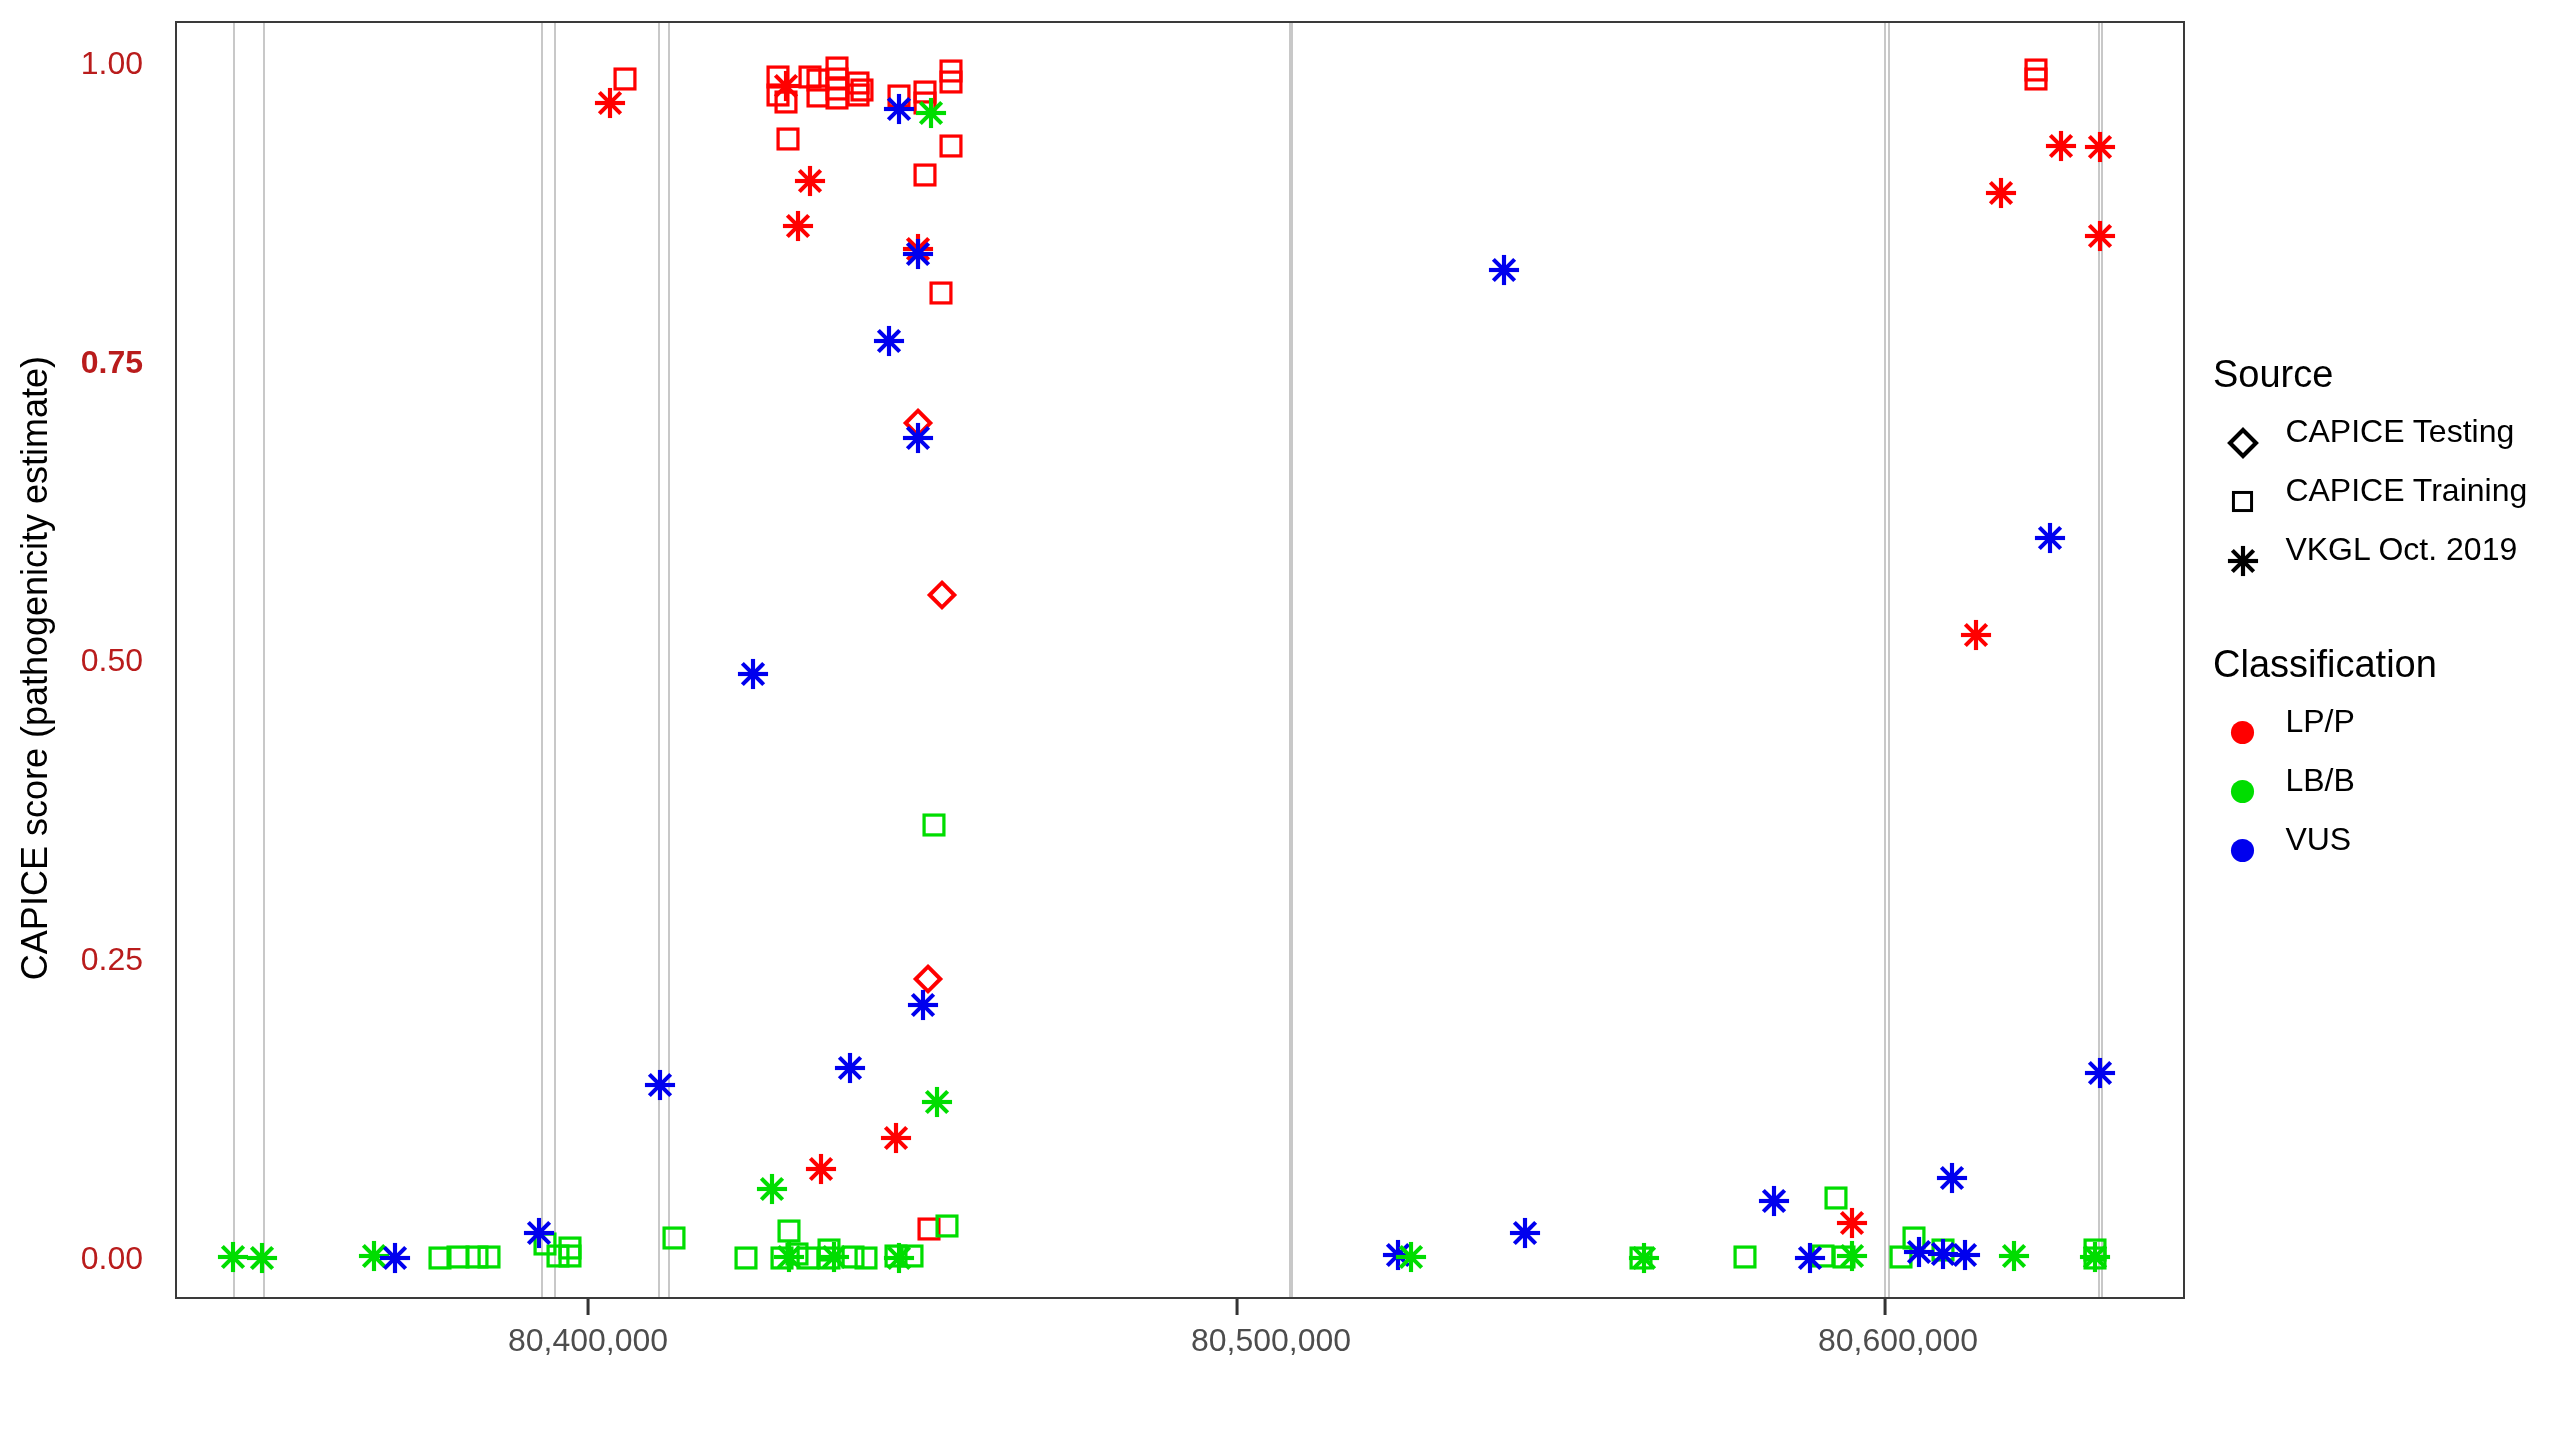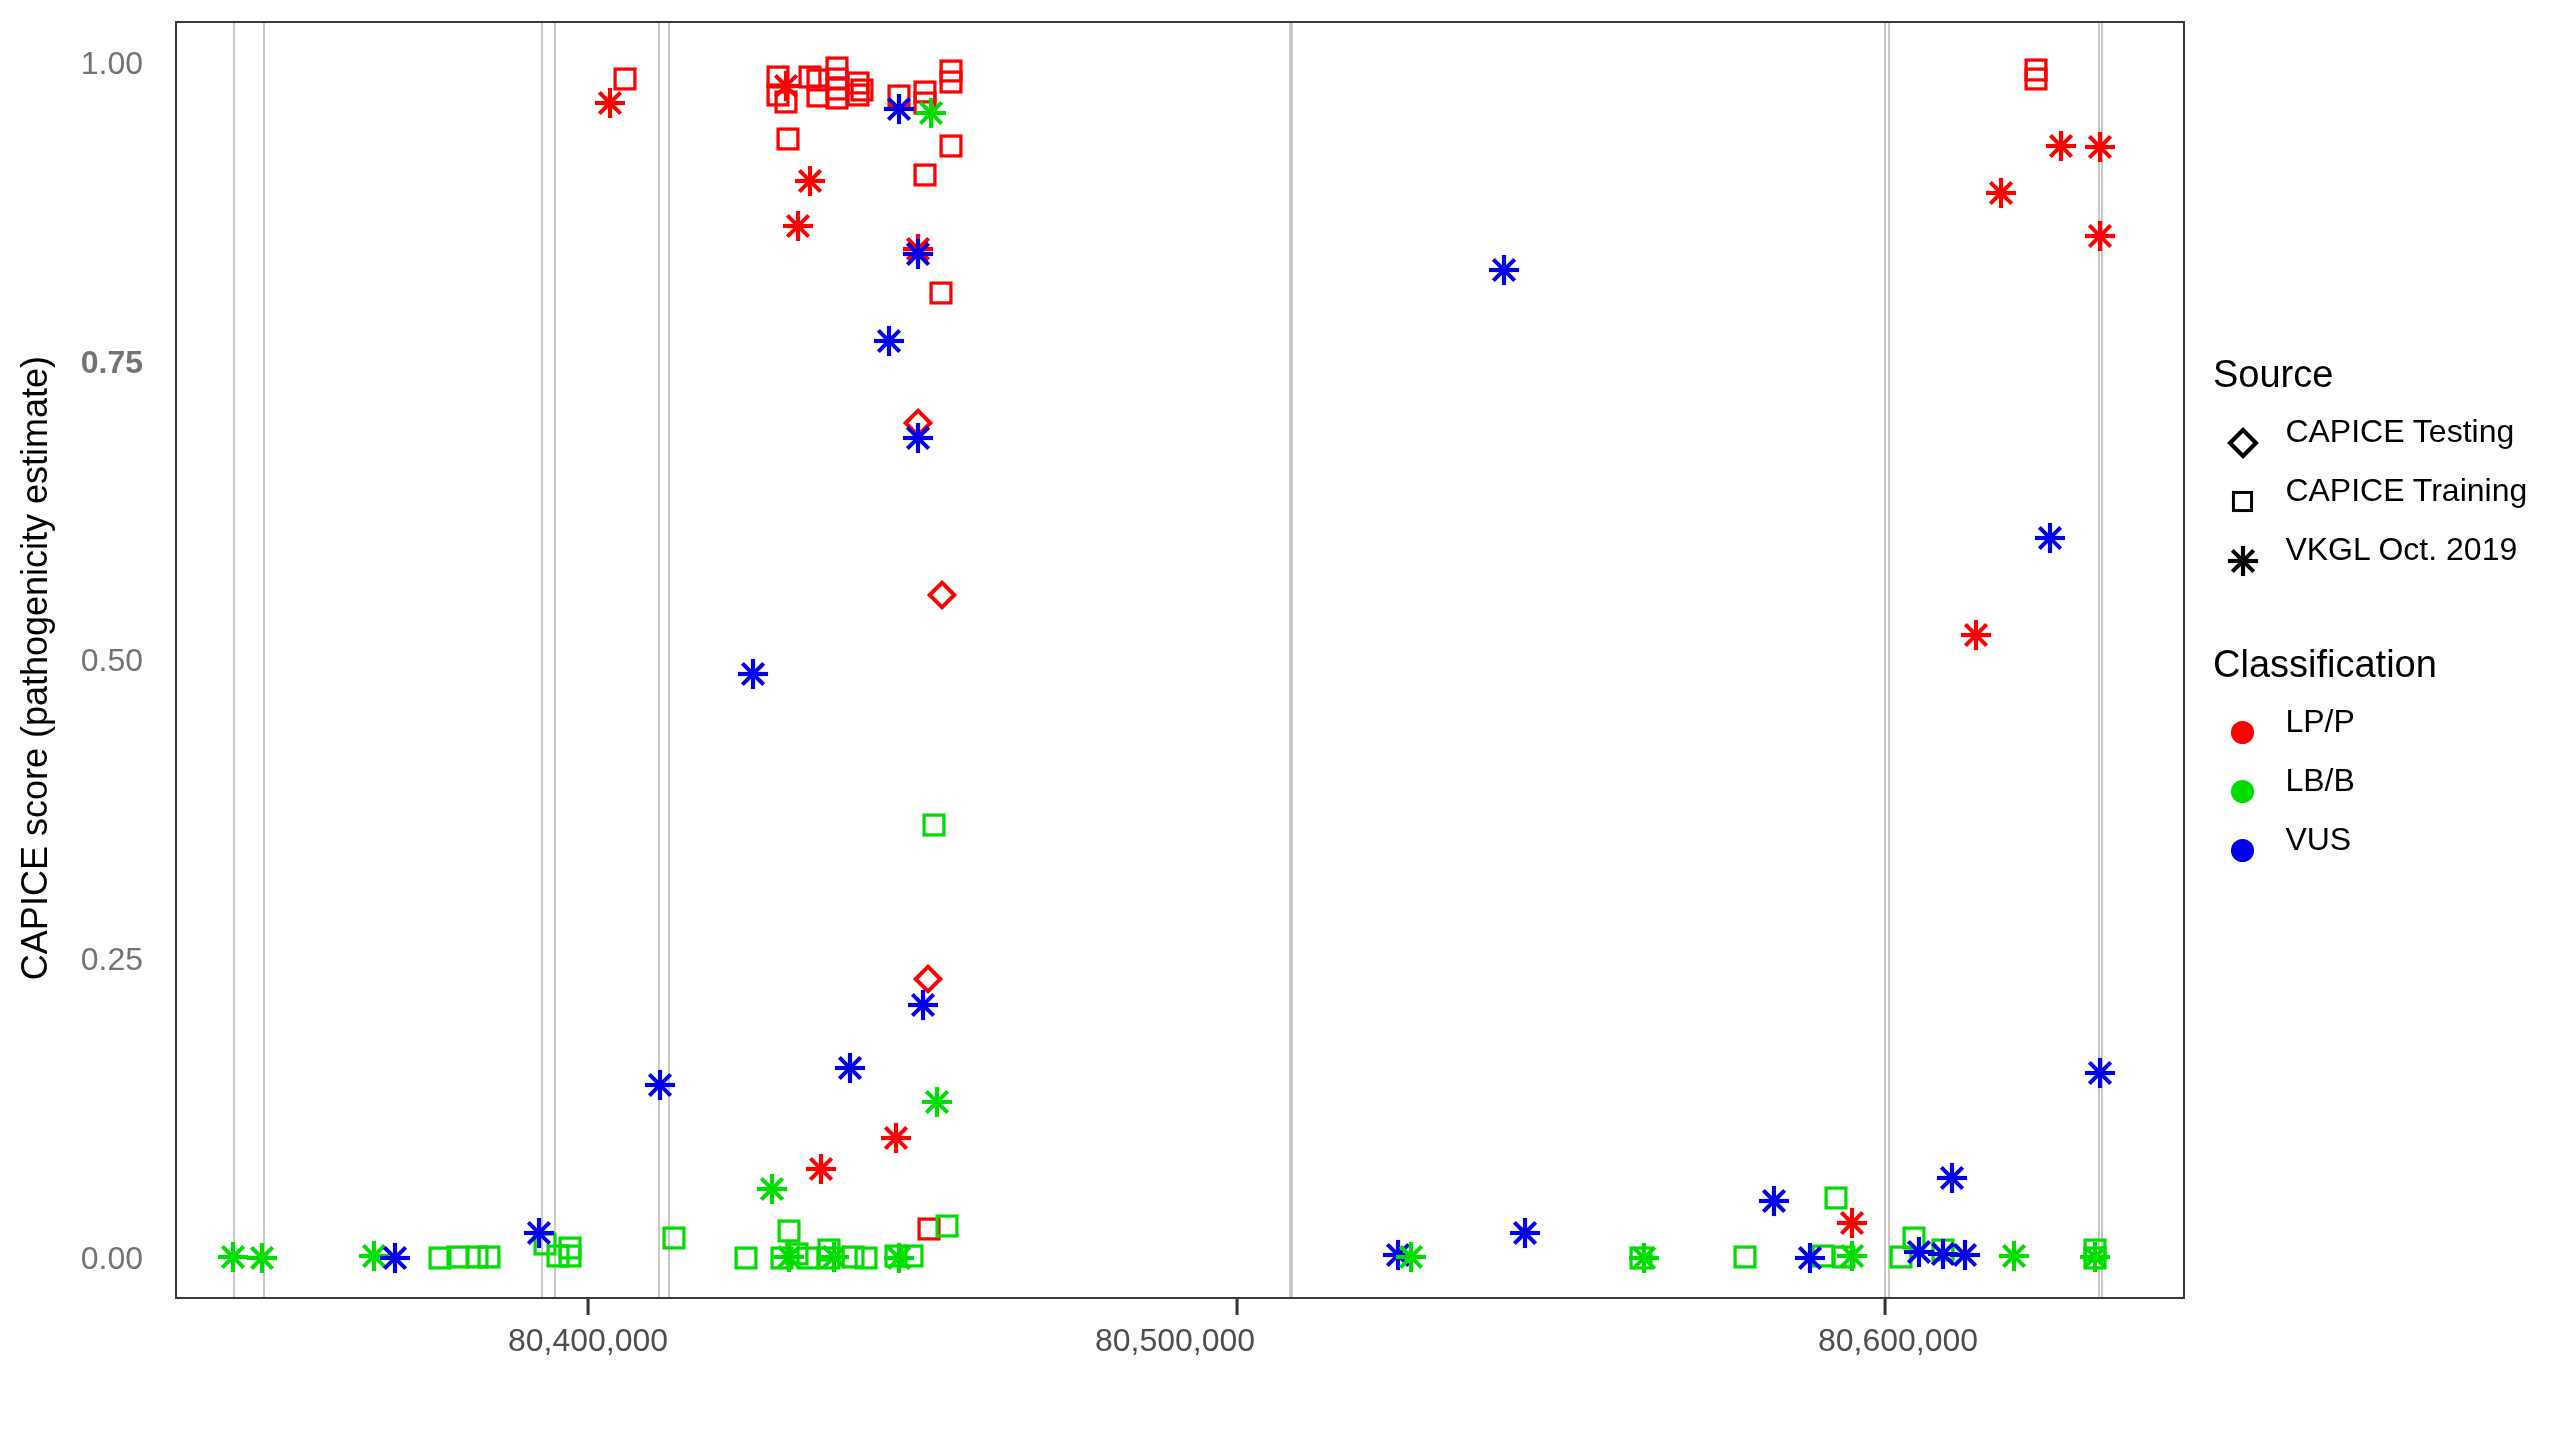--- a/index.html
+++ b/index.html
@@ -38,21 +38,21 @@
     white-space: nowrap;
   }
 
   
   .y-tick-label {
     position: absolute;
     right: 0;
     width: 124px;
     text-align: right;
     font-size: 32px;
-    color: #737373;
+    color: #b91c1c;
     transform: translateY(-50%);
   }
   #y-tick-labels {
     position: absolute;
     left: 19px;
     top: 0;
     width: 124px;
     height: 1431px;
   }
   .y-tick-mark {
@@ -878,21 +878,21 @@
             <line x1="28.31370849898476" y1="5.686291501015239" x2="5.686291501015241" y2="28.31370849898476" stroke="#00dd00" stroke-width="4.42"></line>
           </svg>
         </div>
       </div>
   </div>
 
   <div id="x-axis-ticks">
       <div class="x-tick-mark" style="left: 588px;"></div>
       <div class="x-tick-label" style="left: 588px;">80,400,000</div>
       <div class="x-tick-mark" style="left: 1237px;"></div>
-      <div class="x-tick-label" style="left: 1175px;">80,500,000</div>
+      <div class="x-tick-label" style="left: 1271px;">80,500,000</div>
       <div class="x-tick-mark" style="left: 1885px;"></div>
       <div class="x-tick-label" style="left: 1885px; margin-left: 13px;">80,600,000</div>
     </div>
 
 
   <div id="legend">
       <div class="legend-block">
         <div class="legend-title">Source</div>
         <div class="legend-row">
           <div class="legend-key">

